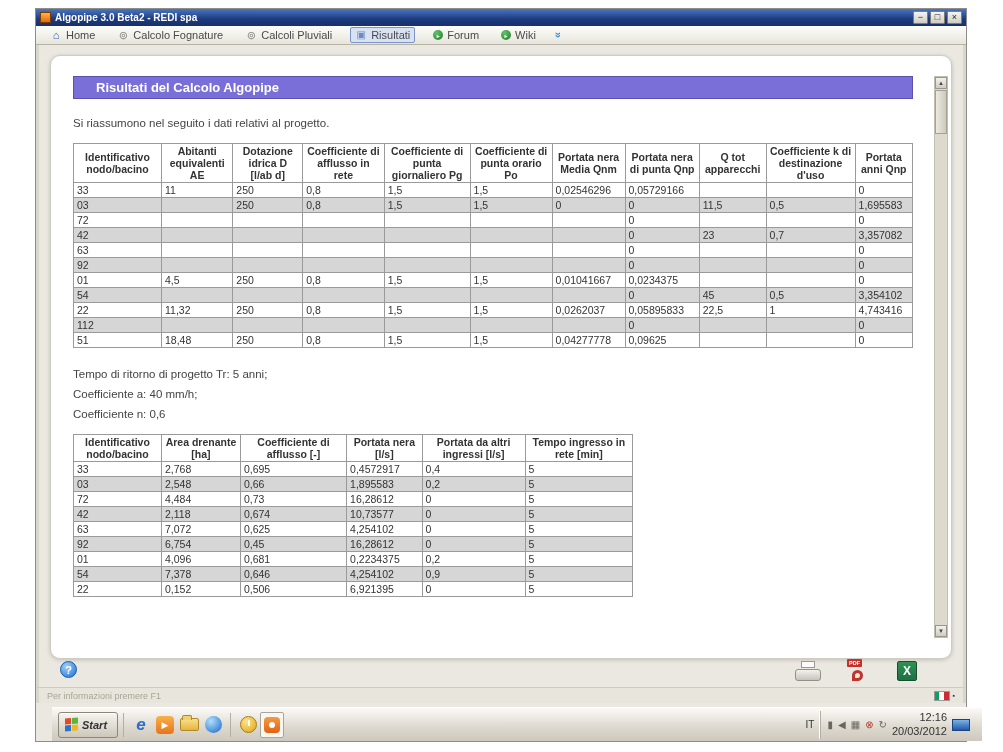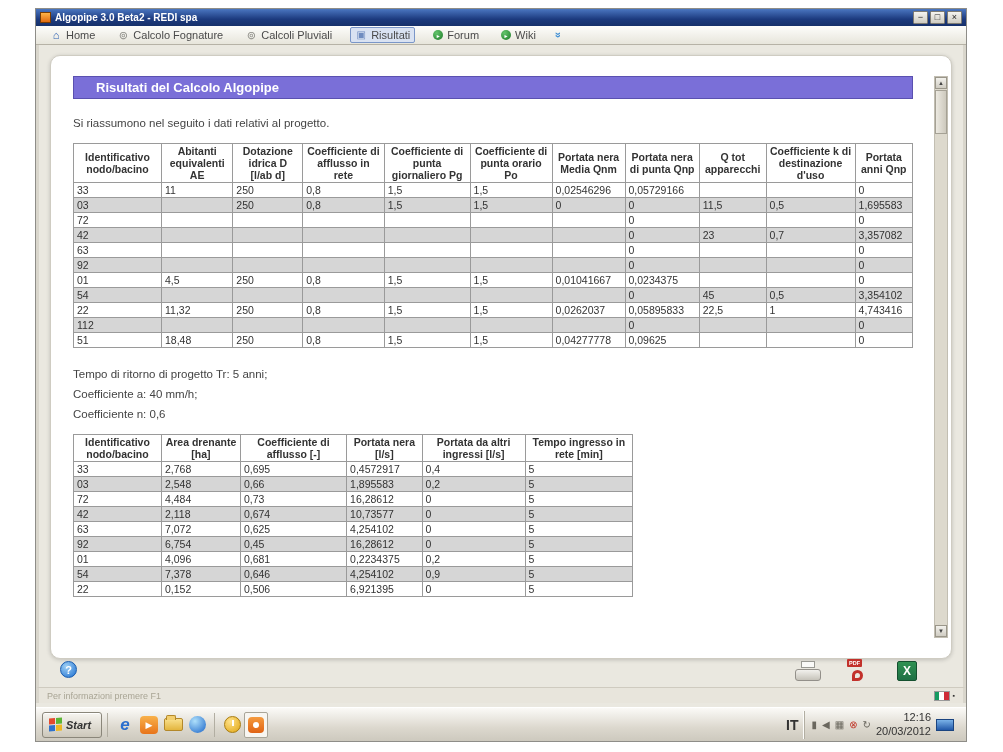--- a/index.html
+++ b/index.html
@@ -64,41 +64,41 @@
 
   
   .statusbar { position:absolute; top:678px; left:0; width:100%; height:16px; background:#e8e5dc; border-top:1px solid #cfcbc0; border-left:3px solid #d9d6cc; border-right:3px solid #d9d6cc; display:flex; align-items:center; padding:0 8px; font-size:9px; color:#a9a595; }
   .statusbar .spacer { flex:1; }
   .it-flag { display:inline-flex; width:16px; height:10px; border:1px solid #999; margin-right:3px; }
   .it-flag span { flex:1; }
   .flag-g { background:#169b62; } .flag-w { background:#fff; } .flag-r { background:#ce2b37; }
   .flag-arrow { font-size:7px; color:#333; }
 
   
-  .taskbar { position:absolute; bottom:0; left:0; width:100%; height:34px; background:linear-gradient(#fbfaf7,#dcd8ce 60%,#cdc9be); border-top:1px solid #fff; display:flex; align-items:center; padding:0 6px;margin-top:12px; }
+  .taskbar { position:absolute; bottom:0; left:16px; width:100%; height:34px; background:linear-gradient(#fbfaf7,#dcd8ce 60%,#cdc9be); border-top:1px solid #fff; display:flex; align-items:center; padding:0 6px;margin-top:12px; }
   .start-btn { height:26px; padding:0 10px 0 6px; background:linear-gradient(#f7f5f0,#ccc7ba); border:1px solid #8a867a; border-radius:3px; display:flex; align-items:center; gap:4px; box-shadow:inset 0 1px 0 #fff; }
   .winlogo { width:13px; height:13px; display:grid; grid-template-columns:6px 6px; grid-template-rows:6px 6px; gap:1px; transform:skewY(-4deg); }
   .winlogo span:nth-child(1){background:#e24a2e;} .winlogo span:nth-child(2){background:#5cb534;}
   .winlogo span:nth-child(3){background:#2e72cc;} .winlogo span:nth-child(4){background:#edb javafx;}
   .winlogo span:nth-child(4){background:#edb822;}
   .start-label { font-size:11px; font-weight:bold; font-style:italic; color:#333; }
   .ql-sep { width:1px; height:24px; background:#b2aea2; margin:0 5px; }
   .ql-icon { width:24px; height:26px; display:flex; align-items:center; justify-content:center; }
   .ie-glyph { font-size:17px; font-weight:bold; font-style:italic; color:#2b6fce; }
   .media-glyph { width:18px; height:18px; border-radius:4px; background:linear-gradient(#f8b14a,#e8741a); color:#fff; font-size:9px; display:flex; align-items:center; justify-content:center; }
   .folder-glyph { width:19px; height:13px; background:linear-gradient(#f9e08c,#e3b53e); border:1px solid #b3882a; border-radius:2px; position:relative; }
   .folder-glyph::before { content:""; position:absolute; top:-4px; left:1px; width:8px; height:4px; background:#f3cf6e; border:1px solid #b3882a; border-bottom:none; border-radius:2px 2px 0 0; }
   .sphere-glyph { width:17px; height:17px; border-radius:50%; background:radial-gradient(circle at 35% 30%, #aee0fb, #1a64c8); }
   .clockapp-glyph { width:17px; height:17px; border-radius:50%; background:radial-gradient(circle at 35% 30%, #ffe28a, #e0a512); border:1px solid #a87c10; position:relative; }
   .clockapp-glyph::after { content:""; position:absolute; left:7px; top:3px; width:2px; height:6px; background:#fff; }
   .app-pressed { background:#f8f6f1; border:1px solid #a9a598; border-radius:2px; }
   .target-glyph { width:16px; height:16px; border-radius:4px; background:linear-gradient(#f59b3f,#e06314); display:flex; align-items:center; justify-content:center; }
   .target-glyph i { width:6px; height:6px; border-radius:50%; background:#fff; }
   .tb-spacer { flex:1; }
-  .lang-ind { font-size:14px; font-weight:bold; color:#333; padding:0 6px; }
+  .lang-ind { font-size:10px; font-weight:normal; color:#333; padding:0 6px; }
   .tray { display:flex; align-items:center; gap:5px; border-left:1px solid #b2aea2; box-shadow:-1px 0 0 #fdfdfb; padding:0 6px; height:28px; }
   .tray-ico { font-size:10px; color:#6a675e; }
   .tray-ico.red { color:#c0392b; }
   .clock { font-size:11px; color:#333; text-align:right; line-height:1.2; white-space:nowrap; }
   .tray-flag { width:18px; height:12px; background:linear-gradient(#7ab2e8,#2258a8); border:1px solid #1a4480; }
 </style>
 </head>
 <body>
 
 <div class="desktop">

